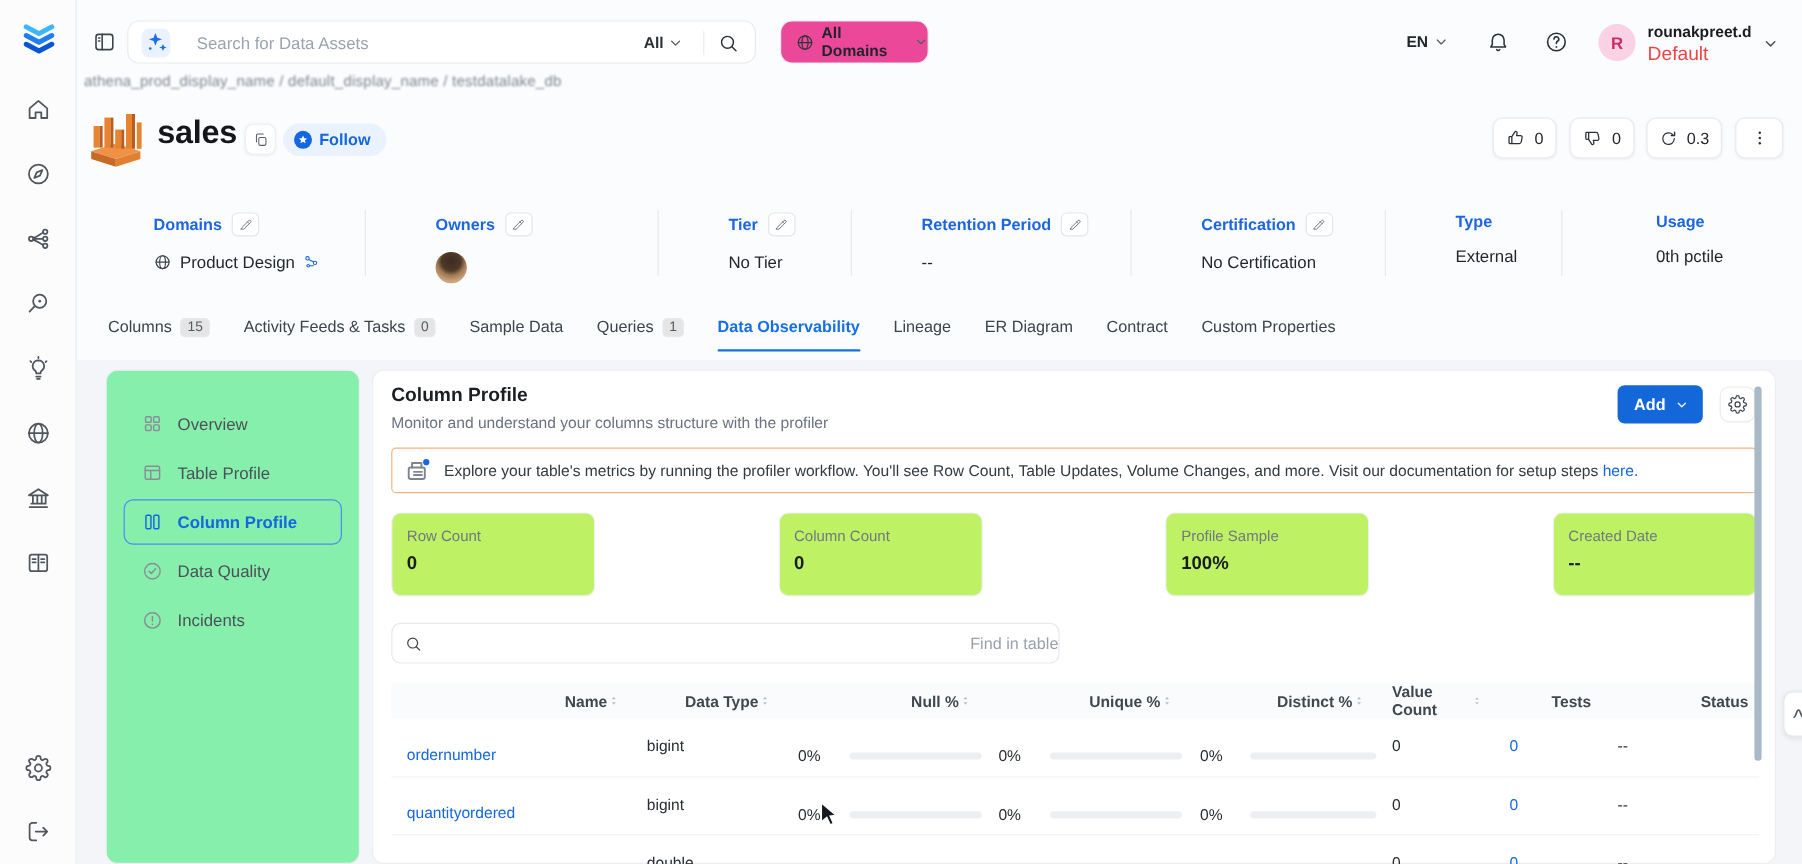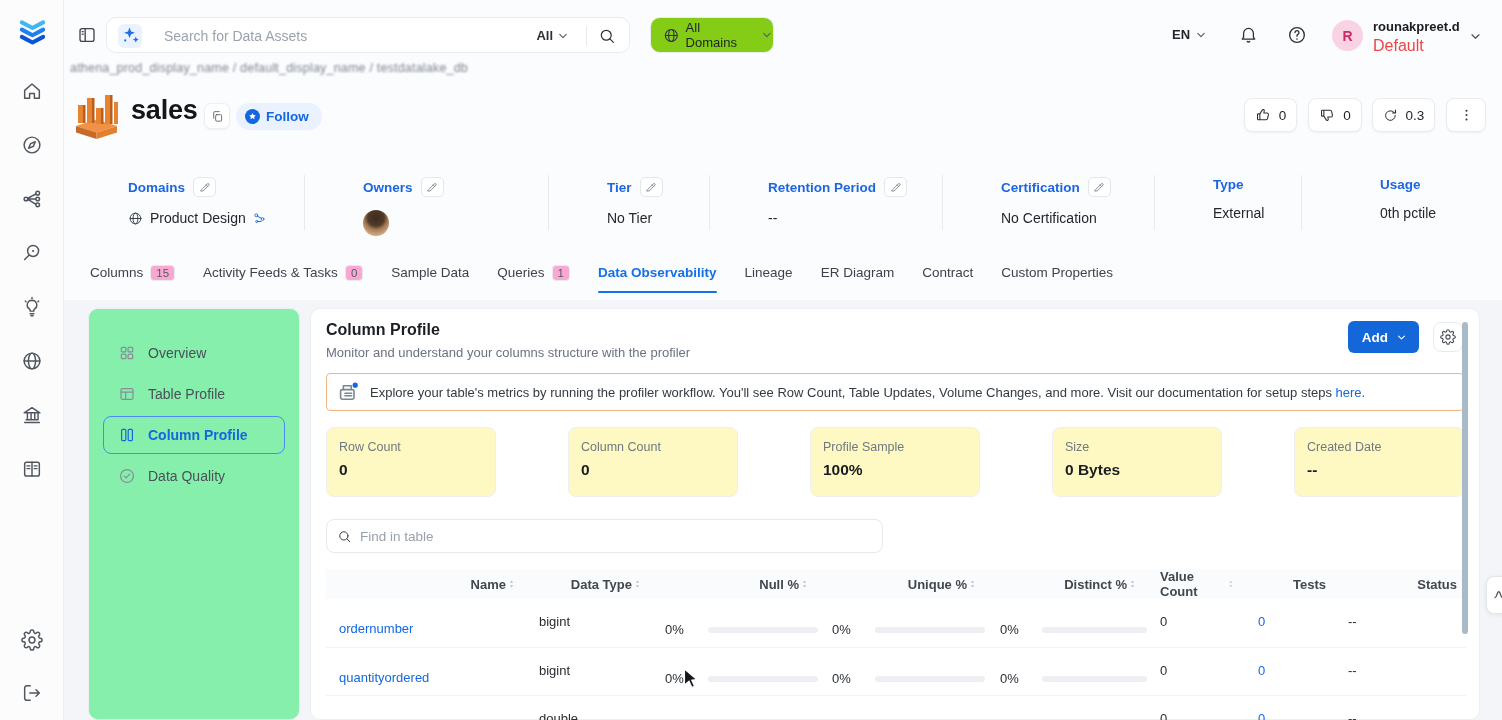--- a/index.html
+++ b/index.html
@@ -17,21 +17,21 @@
 
   
   .tgl { left:77px; top:25px; width:20px; height:20px; color:#3e444b; }
   .searchbar { left:106px; top:17px; width:524px; height:36px; background:#fff; border:1px solid #e8ebef; border-radius:10px; }
   .spark-btn { position:absolute; left:11px; top:6px; width:24px; height:24px; background:#e9f2fe; border-radius:6px; display:flex; align-items:center; justify-content:center; color:#1f6ee8; }
   .search-ph { position:absolute; left:57px; top:9px; width:330px; height:18px; border:0; outline:0; background:transparent; font:14px "Liberation Sans",sans-serif; color:#3a4048; }
   .search-ph::placeholder { color:#9aa3ad; }
   .scope { position:absolute; right:60px; top:10px; font-size:13px; font-weight:bold; color:#2b3036; display:flex; gap:4px; align-items:center; }
   .sb-div { position:absolute; right:42px; top:8px; width:1px; height:20px; background:#e7eaee; }
   .sb-search { position:absolute; right:13px; top:9px; width:18px; height:18px; color:#2b3036; }
-  .domains-btn { left:650px; top:17px; width:124px; height:36px; background:#84cc16; border:1px solid #e8ebef; border-radius:10px; display:flex; align-items:center; padding-left:12px; gap:6px; font-size:13px; font-weight:normal; color:#22262c; }
+  .domains-btn { left:650px; top:17px; width:124px; height:36px; background:#ec4899; border:1px solid #e8ebef; border-radius:10px; display:flex; align-items:center; padding-left:12px; gap:6px; font-size:13px; font-weight:bold; color:#22262c; }
   .lang { left:1172px; top:27px; font-size:13px; font-weight:bold; color:#22262c; display:flex; gap:5px; align-items:center; }
   .bell { left:1239px; top:25px; width:19px; height:19px; color:#2b3036; }
   .help { left:1287px; top:25px; width:20px; height:20px; color:#2b3036; }
   .avatar { left:1332px; top:20px; width:31px; height:31px; border-radius:50%; background:#f9d3e4; display:flex; align-items:center; justify-content:center; font-size:14px; font-weight:bold; color:#cb2b67; }
   .uname { left:1373px; top:19px; font-size:13px; font-weight:bold; color:#191c20; }
   .uteam { left:1373px; top:37px; font-size:16px; color:#ef4444; }
   .ucaret { left:1469px; top:30px; width:13px; height:13px; color:#4a5158; }
 
   
   .crumbs { left:70px; top:61px; font-size:12.5px; color:#7e868f; filter:blur(1.1px); letter-spacing:.2px; }
@@ -47,21 +47,21 @@
   .meta-sec { position:relative; padding-left:58px; padding-top:7px; }
   .meta-sec.divided::after { content:""; position:absolute; right:0; top:5px; width:1px; height:55px; background:#e7eaee; }
   .meta-lab { display:flex; align-items:center; gap:8px; font-size:13.5px; font-weight:bold; color:#1d66e2; }
   .edit-btn { width:23px; height:20px; background:#fff; border:1px solid #e4e7eb; border-radius:5px; display:flex; align-items:center; justify-content:center; color:#6c737c; }
   .meta-val { margin-top:13px; font-size:14px; color:#23272d; display:flex; align-items:center; gap:7px; }
   .owner-av { width:26px; height:26px; border-radius:50%; background:radial-gradient(circle at 50% 28%,#3d2c20 0%,#4a3626 34%,#96714f 48%,#c99e78 72%,#b8induced 0); background:radial-gradient(circle at 50% 30%,#3c2b1f 0%,#503a28 36%,#a07853 52%,#cda47d 75%,#bfa07e 100%); }
 
   
   .tabs { left:70px; top:252px; height:41px; display:flex; align-items:center; gap:28px; padding-left:20px; }
   .tab { position:relative; height:41px; display:flex; align-items:center; gap:7px; font-size:13.5px; color:#3c434b; cursor:pointer; }
-  .tab .cnt { font-size:11.5px; color:#545b64; background:#f9a8d4; border:1px solid #e7e9ed; border-radius:4px; padding:1px 5px; }
+  .tab .cnt { font-size:11.5px; color:#545b64; background:#e5e5e5; border:1px solid #e7e9ed; border-radius:4px; padding:1px 5px; }
   .tab.active { color:#1570e8; font-weight:bold; }
   .tab.active::after { content:""; position:absolute; left:0; right:0; bottom:0; height:2px; background:#1570e8; border-radius:2px; }
 
   
   .content-bg { left:64px; top:300px; width:1438px; height:420px; background:#f3f5f8; }
   .navcard { left:88px; top:308px; width:212px; height:412px; background:#86efac; border:1px solid #eceef2; border-radius:10px; padding-top:25px; }
   .nav-item { position:relative; margin:0 14px 3px 14px; height:38px; display:flex; align-items:center; gap:12px; padding-left:14px; font-size:14px; color:#4a5158; border:1px solid transparent; cursor:pointer; }
   .nav-item .nico { width:18px; height:18px; color:#878e97; }
   .nav-item.active { border-color:#4c8bf5; border-radius:8px; color:#1467e0; font-weight:bold; }
   .nav-item.active .nico { color:#1467e0; }
@@ -69,25 +69,25 @@
   .panel { left:310px; top:308px; width:1170px; height:412px; background:#fff; border:1px solid #eceef2; border-radius:10px; padding:12px 15px; }
   .p-title { font-size:16px; font-weight:bold; color:#1b1f24; }
   .p-sub { margin-top:6px; font-size:13px; color:#6b7280; }
   .p-actions { position:absolute; right:16px; top:12px; display:flex; gap:14px; align-items:center; }
   .add-btn { height:32px; padding:0 12px 0 14px; background:#1467d9; border-radius:6px; display:flex; align-items:center; gap:8px; color:#fff; font-size:13.5px; font-weight:bold; cursor:pointer; }
   .gear-btn { width:30px; height:30px; border:1px solid #e8ebef; border-radius:8px; background:#fff; display:flex; align-items:center; justify-content:center; color:#40464e; cursor:pointer; }
   .banner { margin-top:13px; height:38px; border:1px solid #f1b584; border-radius:4px; display:flex; align-items:center; padding-left:9px; gap:10px; }
   .banner-txt { font-size:13px; color:#333a41; }
   .banner-txt a { color:#1467e0; text-decoration:none; }
   .stats { margin-top:16px; display:flex; justify-content:space-between; }
-  .stat { width:170px; height:70px; border:1px solid #edf0f3; border-radius:8px; padding:12px 0 0 12px; background:#fef9c3; }
+  .stat { width:170px; height:70px; border:1px solid #edf0f3; border-radius:8px; padding:12px 0 0 12px; background:#bef264; }
   .stat .sl { font-size:12.5px; color:#707880; }
   .stat .sv { margin-top:7px; font-size:15.5px; font-weight:bold; color:#191c20; }
   .find { margin-top:22px; width:557px; height:34px; border:1px solid #e6e9ee; border-radius:8px; display:flex; align-items:center; padding-left:10px; gap:8px; background:#fff; }
-  .find input { border:0; outline:0; flex:1; font:13.5px "Liberation Sans",sans-serif; color:#3a4048; background:transparent; }
+  .find input { border:0; outline:0; flex:1; font:13.5px "Liberation Sans",sans-serif; color:#3a4048; background:transparent;text-align:right; }
   .find input::placeholder { color:#98a1aa; }
 
   .tbl { margin-top:16px; width:1140px; }
   .trow { display:grid; grid-template-columns:200px 126px 167px 168px 160px 98px 90px 1fr; }
   .thead { background:#fafbfc; height:30px; border-radius:2px; }
   .thead .cell { display:flex; align-items:center; justify-content:flex-end; padding:0 9px 0 13px; font-size:13px; font-weight:bold; color:#40474f; }
   .sorter { width:11px; height:14px; color:#b9c0c7; }
   .tbody .trow { border-top:1px solid #f2f3f5; height:48px; }
   .tbody .trow:first-child { border-top:0; }
   .tbody .cell { padding:14px 0 0 13px; font-size:13px; color:#282d33; line-height:18px; }
@@ -509,20 +509,30 @@
     </div>
     <div class="nav-item">
       <span class="nico">
         <svg width="100%" height="100%" viewBox="0 0 24 24" fill="none" stroke="currentColor" stroke-width="1.6" stroke-linecap="round" stroke-linejoin="round">
           <circle cx="12" cy="12" r="8.6"></circle>
           <path d="M8.4 12.2l2.4 2.4 4.8-5.2"></path>
         </svg>
       </span>
       <span>Data Quality</span>
     </div>
+    <div class="nav-item">
+      <span class="nico">
+        <svg width="100%" height="100%" viewBox="0 0 24 24" fill="none" stroke="currentColor" stroke-width="1.6" stroke-linecap="round" stroke-linejoin="round">
+          <circle cx="12" cy="12" r="8.6"></circle>
+          <path d="M12 7.6v5.2"></path>
+          <circle cx="12" cy="16.4" r=".95" fill="currentColor" stroke="none"></circle>
+        </svg>
+      </span>
+      <span>Incidents</span>
+    </div>
   </nav>
 
 <section class="abs panel">
   <div class="p-title">Column Profile</div>
   <div class="p-sub">Monitor and understand your columns structure with the profiler</div>
   <div class="p-actions">
     <div class="add-btn">
         <span>Add</span>
         <span style="width:11px;height:11px;color:#fff">
           <svg width="100%" height="100%" viewBox="0 0 24 24" fill="none" stroke="currentColor" stroke-width="1.6" stroke-linecap="round" stroke-linejoin="round">
@@ -556,24 +566,20 @@
       </div>
       <div class="stat">
         <div class="sl">Column Count</div>
         <div class="sv">0</div>
       </div>
       <div class="stat">
         <div class="sl">Profile Sample</div>
         <div class="sv">100%</div>
       </div>
       <div class="stat">
-        <div class="sl">Size</div>
-        <div class="sv">0 Bytes</div>
-      </div>
-      <div class="stat">
         <div class="sl">Created Date</div>
         <div class="sv">--</div>
       </div>
     </div>
   <div class="find">
     <span style="width:15px;height:15px;color:#3a4048">
         <svg width="100%" height="100%" viewBox="0 0 24 24" fill="none" stroke="currentColor" stroke-width="1.6" stroke-linecap="round" stroke-linejoin="round">
           <circle cx="11" cy="11" r="6.6"></circle>
           <path d="M15.9 15.9 20.4 20.4"></path>
         </svg>

